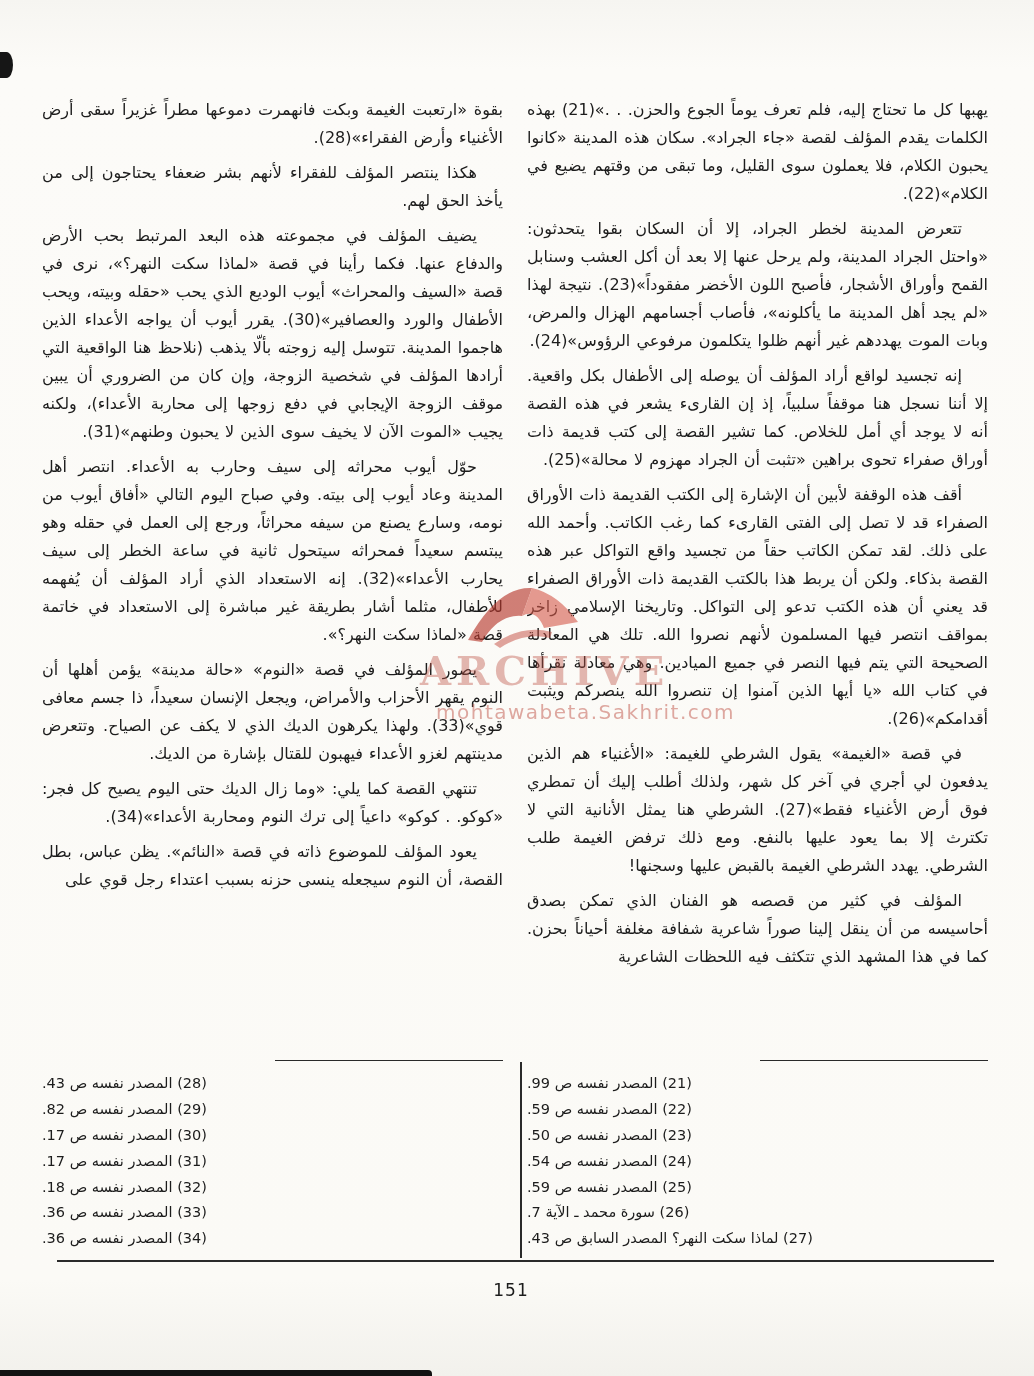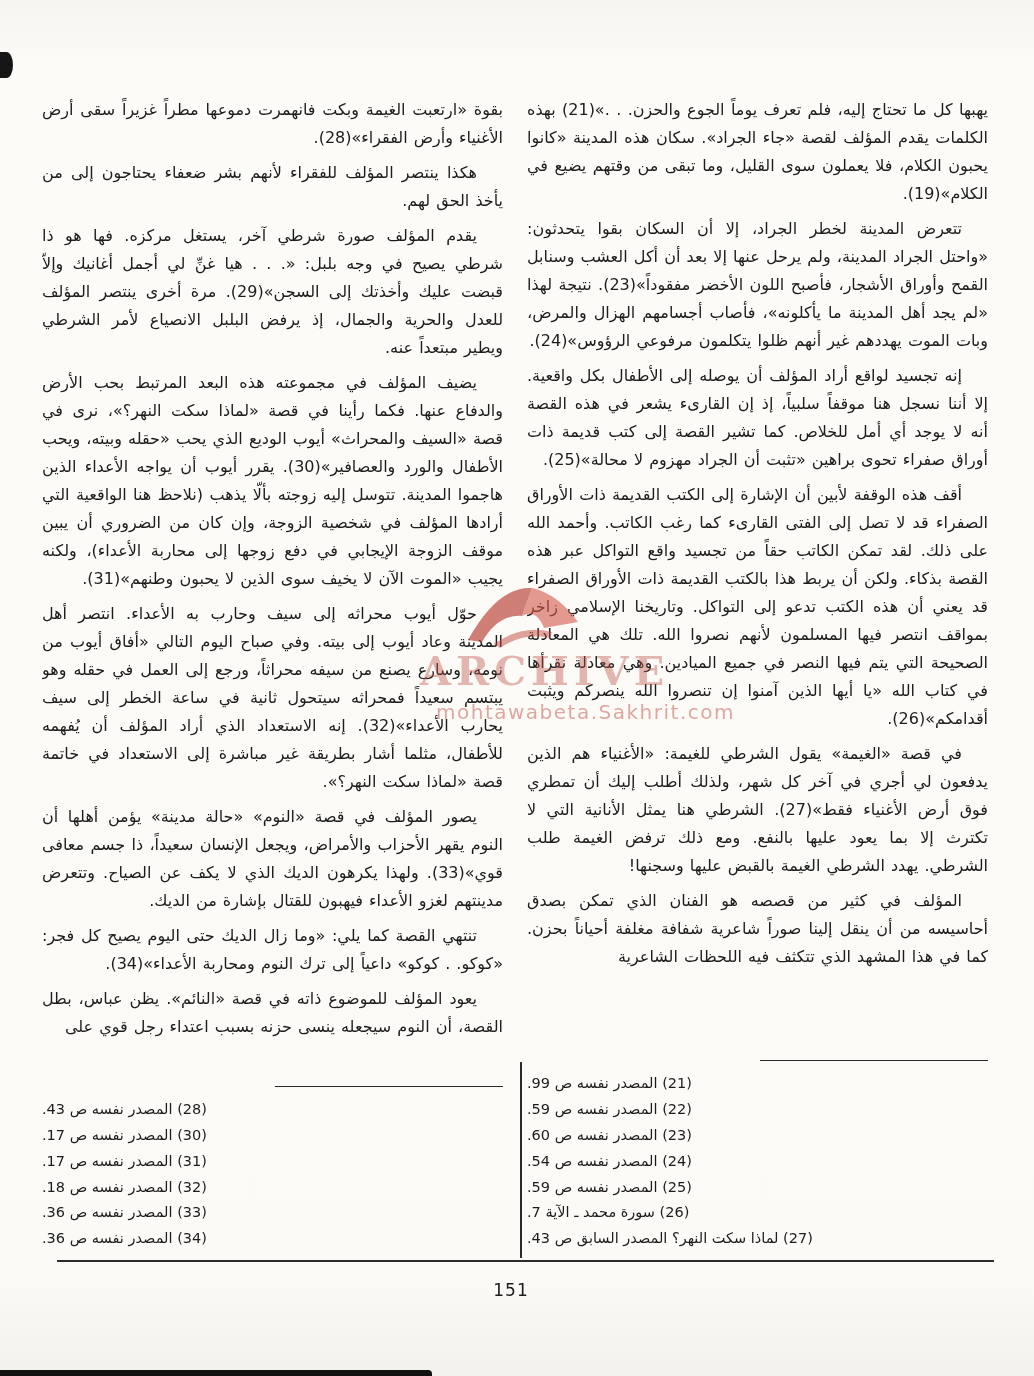--- a/index.html
+++ b/index.html
@@ -116,53 +116,53 @@
 <body>
 
 <div class="page">
 
   <div class="artifact-tl"></div>
 
   <div class="columns">
 
     <div class="column">
       <div class="body-text">
-        <p class="para flush">يهبها كل ما تحتاج إليه، فلم تعرف يوماً الجوع والحزن. . .»(21) بهذه الكلمات يقدم المؤلف لقصة «جاء الجراد». سكان هذه المدينة «كانوا يحبون الكلام، فلا يعملون سوى القليل، وما تبقى من وقتهم يضيع في الكلام»(19).</p>
+        <p class="para flush">يهبها كل ما تحتاج إليه، فلم تعرف يوماً الجوع والحزن. . .»(21) بهذه الكلمات يقدم المؤلف لقصة «جاء الجراد». سكان هذه المدينة «كانوا يحبون الكلام، فلا يعملون سوى القليل، وما تبقى من وقتهم يضيع في الكلام»(22).</p>
         <p class="para">تتعرض المدينة لخطر الجراد، إلا أن السكان بقوا يتحدثون: «واحتل الجراد المدينة، ولم يرحل عنها إلا بعد أن أكل العشب وسنابل القمح وأوراق الأشجار، فأصبح اللون الأخضر مفقوداً»(23). نتيجة لهذا «لم يجد أهل المدينة ما يأكلونه»، فأصاب أجسامهم الهزال والمرض، وبات الموت يهددهم غير أنهم ظلوا يتكلمون مرفوعي الرؤوس»(24).</p>
         <p class="para">إنه تجسيد لواقع أراد المؤلف أن يوصله إلى الأطفال بكل واقعية. إلا أننا نسجل هنا موقفاً سلبياً، إذ إن القارىء يشعر في هذه القصة أنه لا يوجد أي أمل للخلاص. كما تشير القصة إلى كتب قديمة ذات أوراق صفراء تحوى براهين «تثبت أن الجراد مهزوم لا محالة»(25).</p>
         <p class="para">أقف هذه الوقفة لأبين أن الإشارة إلى الكتب القديمة ذات الأوراق الصفراء قد لا تصل إلى الفتى القارىء كما رغب الكاتب. وأحمد الله على ذلك. لقد تمكن الكاتب حقاً من تجسيد واقع التواكل عبر هذه القصة بذكاء. ولكن أن يربط هذا بالكتب القديمة ذات الأوراق الصفراء قد يعني أن هذه الكتب تدعو إلى التواكل. وتاريخنا الإسلامي زاخر بمواقف انتصر فيها المسلمون لأنهم نصروا الله. تلك هي المعادلة الصحيحة التي يتم فيها النصر في جميع الميادين. وهي معادلة نقرأها في كتاب الله «يا أيها الذين آمنوا إن تنصروا الله ينصركم ويثبت أقدامكم»(26).</p>
         <p class="para">في قصة «الغيمة» يقول الشرطي للغيمة: «الأغنياء هم الذين يدفعون لي أجري في آخر كل شهر، ولذلك أطلب إليك أن تمطري فوق أرض الأغنياء فقط»(27). الشرطي هنا يمثل الأنانية التي لا تكترث إلا بما يعود عليها بالنفع. ومع ذلك ترفض الغيمة طلب الشرطي. يهدد الشرطي الغيمة بالقبض عليها وسجنها!</p>
         <p class="para gap">المؤلف في كثير من قصصه هو الفنان الذي تمكن بصدق أحاسيسه من أن ينقل إلينا صوراً شاعرية شفافة مغلفة أحياناً بحزن. كما في هذا المشهد الذي تتكثف فيه اللحظات الشاعرية</p>
       </div>
       <div class="footnotes">
         <div class="fn-rule"></div>
         <div class="footnote">(21) المصدر نفسه ص 99.</div>
         <div class="footnote">(22) المصدر نفسه ص 59.</div>
-        <div class="footnote">(23) المصدر نفسه ص 60.</div>
+        <div class="footnote">(23) المصدر نفسه ص 50.</div>
         <div class="footnote">(24) المصدر نفسه ص 54.</div>
         <div class="footnote">(25) المصدر نفسه ص 59.</div>
         <div class="footnote">(26) سورة محمد ـ الآية 7.</div>
         <div class="footnote">(27) لماذا سكت النهر؟ المصدر السابق ص 43.</div>
       </div>
     </div>
 
     <div class="column">
       <div class="body-text">
         <p class="para flush">بقوة «ارتعبت الغيمة وبكت فانهمرت دموعها مطراً غزيراً سقى أرض الأغنياء وأرض الفقراء»(28).</p>
         <p class="para">هكذا ينتصر المؤلف للفقراء لأنهم بشر ضعفاء يحتاجون إلى من يأخذ الحق لهم.</p>
-        <p class="para">يقدم المؤلف صورة شرطي آخر، يستغل مركزه. فها هو ذا شرطي يصيح في وجه بلبل: «. . . هيا غنِّ لي أجمل أغانيك وإلاّ قبضت عليك وأخذتك إلى السجن»(29). مرة أخرى ينتصر المؤلف للعدل والحرية والجمال، إذ يرفض البلبل الانصياع لأمر الشرطي ويطير مبتعداً عنه.</p>
         <p class="para">يضيف المؤلف في مجموعته هذه البعد المرتبط بحب الأرض والدفاع عنها. فكما رأينا في قصة «لماذا سكت النهر؟»، نرى في قصة «السيف والمحراث» أيوب الوديع الذي يحب «حقله وبيته، ويحب الأطفال والورد والعصافير»(30). يقرر أيوب أن يواجه الأعداء الذين هاجموا المدينة. تتوسل إليه زوجته بألّا يذهب (نلاحظ هنا الواقعية التي أرادها المؤلف في شخصية الزوجة، وإن كان من الضروري أن يبين موقف الزوجة الإيجابي في دفع زوجها إلى محاربة الأعداء)، ولكنه يجيب «الموت الآن لا يخيف سوى الذين لا يحبون وطنهم»(31).</p>
         <p class="para gap">حوّل أيوب محراثه إلى سيف وحارب به الأعداء. انتصر أهل المدينة وعاد أيوب إلى بيته. وفي صباح اليوم التالي «أفاق أيوب من نومه، وسارع يصنع من سيفه محراثاً، ورجع إلى العمل في حقله وهو يبتسم سعيداً فمحراثه سيتحول ثانية في ساعة الخطر إلى سيف يحارب الأعداء»(32). إنه الاستعداد الذي أراد المؤلف أن يُفهمه للأطفال، مثلما أشار بطريقة غير مباشرة إلى الاستعداد في خاتمة قصة «لماذا سكت النهر؟».</p>
         <p class="para">يصور المؤلف في قصة «النوم» «حالة مدينة» يؤمن أهلها أن النوم يقهر الأحزاب والأمراض، ويجعل الإنسان سعيداً، ذا جسم معافى قوي»(33). ولهذا يكرهون الديك الذي لا يكف عن الصياح. وتتعرض مدينتهم لغزو الأعداء فيهبون للقتال بإشارة من الديك.</p>
         <p class="para">تنتهي القصة كما يلي: «وما زال الديك حتى اليوم يصيح كل فجر: «كوكو. . كوكو» داعياً إلى ترك النوم ومحاربة الأعداء»(34).</p>
         <p class="para">يعود المؤلف للموضوع ذاته في قصة «النائم». يظن عباس، بطل القصة، أن النوم سيجعله ينسى حزنه بسبب اعتداء رجل قوي على</p>
       </div>
       <div class="footnotes">
         <div class="fn-rule"></div>
         <div class="footnote">(28) المصدر نفسه ص 43.</div>
+        <div class="footnote">(29) المصدر نفسه ص 82.</div>
         <div class="footnote">(30) المصدر نفسه ص 17.</div>
         <div class="footnote">(31) المصدر نفسه ص 17.</div>
         <div class="footnote">(32) المصدر نفسه ص 18.</div>
         <div class="footnote">(33) المصدر نفسه ص 36.</div>
         <div class="footnote">(34) المصدر نفسه ص 36.</div>
       </div>
     </div>
 
   </div>
 

